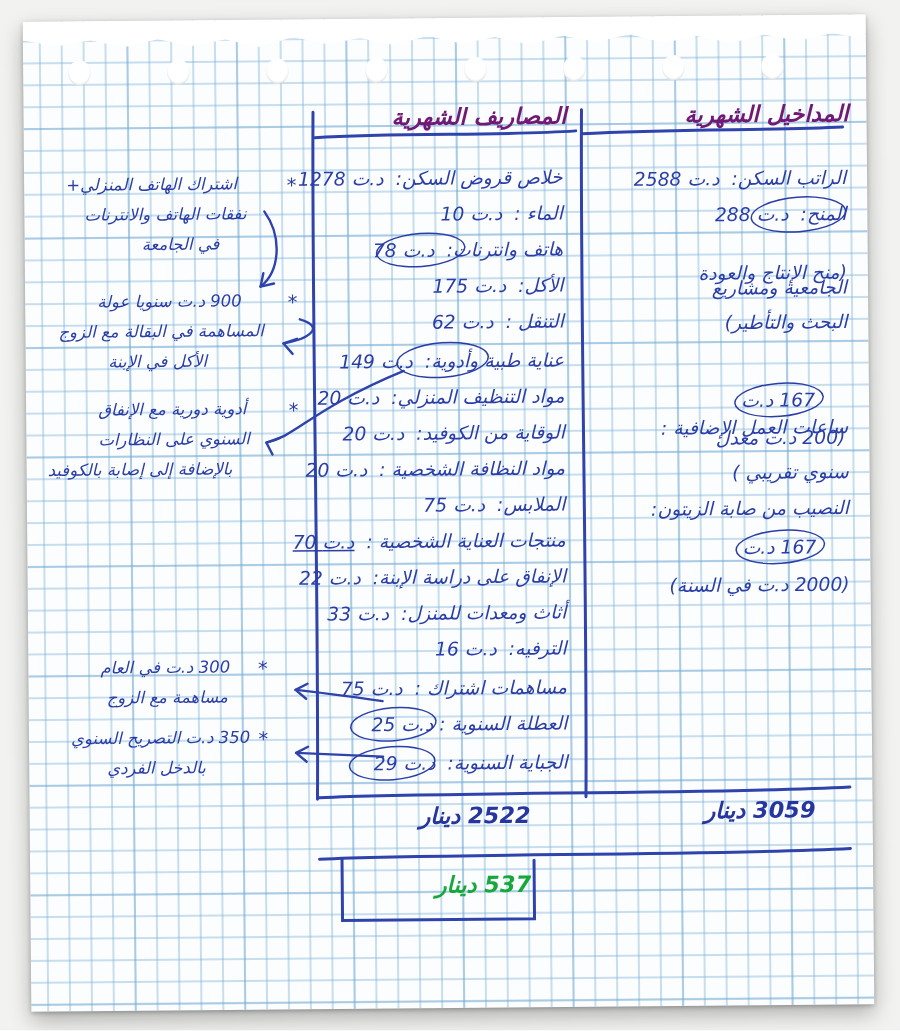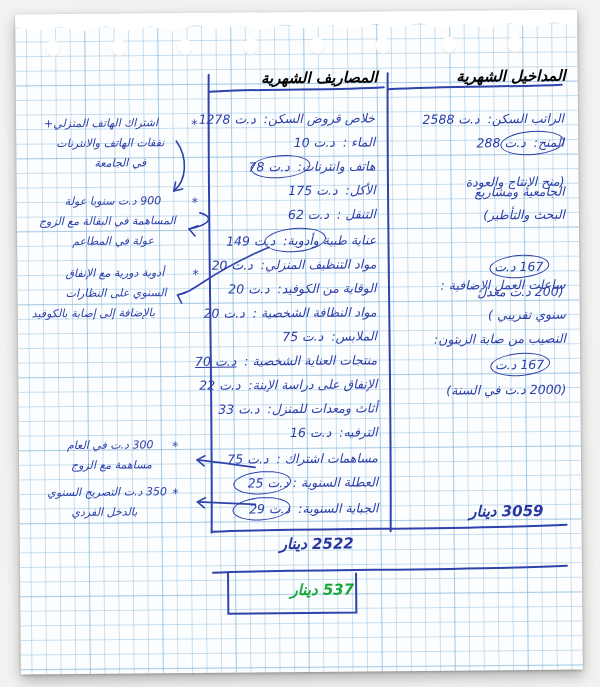--- a/index.html
+++ b/index.html
@@ -63,21 +63,21 @@
     position:absolute;
     color:#2b3ea8;
     font-family:"DejaVu Sans",sans-serif;
     font-style:italic;
     white-space:nowrap;
     direction:rtl;
     line-height:1.1;
   }
   .ltr{direction:ltr;}
   .col-head{
-    font-size:15px;font-weight:bold;color:#000000;
+    font-size:15px;font-weight:bold;color:#701a75;
   }
   .row{font-size:12.5px;color:#2b3ea8;}
   .note{font-size:11px;color:#2b3ea8;}
   .total{font-size:15px;font-weight:bold;color:#27369f;}
   .green{color:#17a83a;}
   svg.ink{position:absolute;left:0;top:0;width:562px;height:660px;overflow:visible;pointer-events:none;}
   .oval{
     position:absolute;border:1.6px solid #2b3ea8;border-radius:50%;
     transform:rotate(-4deg);
   }
@@ -159,21 +159,21 @@
 
     <div class="hw row" style="right:16px;top:275px;">(200 د.ت معدل</div>
     <div class="hw row" style="right:14px;top:298px;">سنوي تقريبي )</div>
 
     <div class="hw row" style="right:14px;top:322px;">النصيب من صابة الزيتون:</div>
     <div class="hw row" style="right:36px;top:348px;">167 د.ت</div>
     <div class="oval" style="right:30px;top:343px;width:58px;height:21px;"></div>
 
     <div class="hw row" style="right:14px;top:373px;">(2000 د.ت في السنة)</div>
 
-    <div class="hw total" style="right:38px;top:493px;">3059 دينار</div>
+    <div class="hw total" style="right:38px;top:522px;">3059 دينار</div>
 
     <div class="hw col-head" style="right:200px;top:58px;">المصاريف الشهرية</div>
 
     <div class="hw row" style="right:203px;top:100px;">
       <span>خلاص قروض السكن:</span>
       <span class="ltr" style="display:inline-block;margin-right:4px;">1278 د.ت</span>
     </div>
     <div class="hw row" style="right:203px;top:124px;">
       <span>الماء :</span>
       <span class="ltr" style="display:inline-block;margin-right:4px;">10 د.ت</span>
@@ -253,21 +253,21 @@
     <div class="hw total green" style="right:228px;top:570px;">537 دينار</div>
 
     <span class="ast" style="left:175px;top:104px;">*</span>
     <div class="hw note" style="left:28px;top:104px;">اشتراك الهاتف المنزلي+</div>
     <div class="hw note" style="left:40px;top:124px;">نفقات الهاتف والانترنات</div>
     <div class="hw note" style="left:78px;top:144px;">في الجامعة</div>
 
     <span class="ast" style="left:175px;top:182px;">*</span>
     <div class="hw note" style="left:48px;top:182px;">900 د.ت سنويا عولة</div>
     <div class="hw note" style="left:22px;top:202px;">المساهمة في البقالة مع الزوج</div>
-    <div class="hw note" style="left:55px;top:222px;">عولة في المطاعم</div>
+    <div class="hw note" style="left:55px;top:222px;">الأكل في الإبنة</div>
 
     <span class="ast" style="left:175px;top:254px;">*</span>
     <div class="hw note" style="left:48px;top:254px;">أدوية دورية مع الإنفاق</div>
     <div class="hw note" style="left:48px;top:274px;">السنوي على النظارات</div>
     <div class="hw note" style="left:14px;top:294px;">بالإضافة إلى إصابة بالكوفيد</div>
 
     <span class="ast" style="left:153px;top:426px;">*</span>
     <div class="hw note" style="left:48px;top:426px;">300 د.ت في العام</div>
     <div class="hw note" style="left:52px;top:446px;">مساهمة مع الزوج</div>
 

